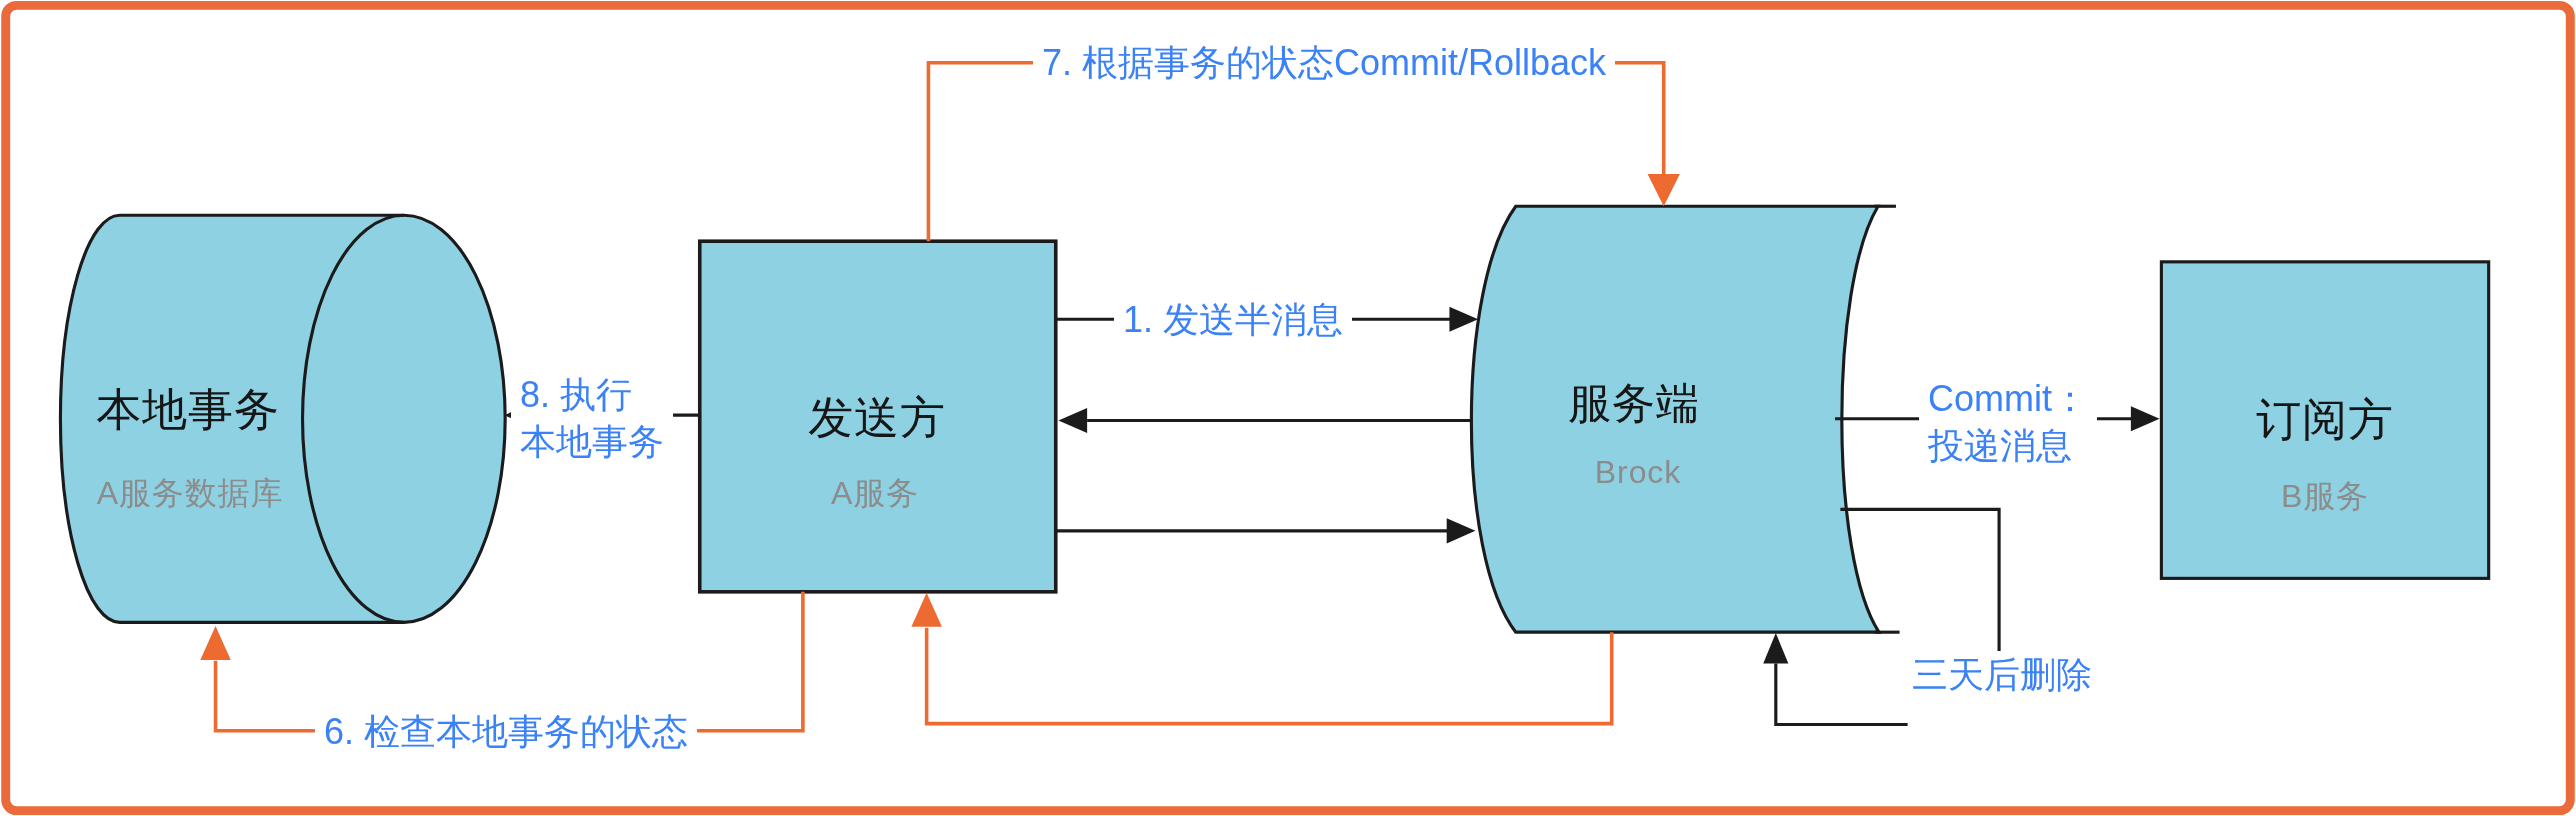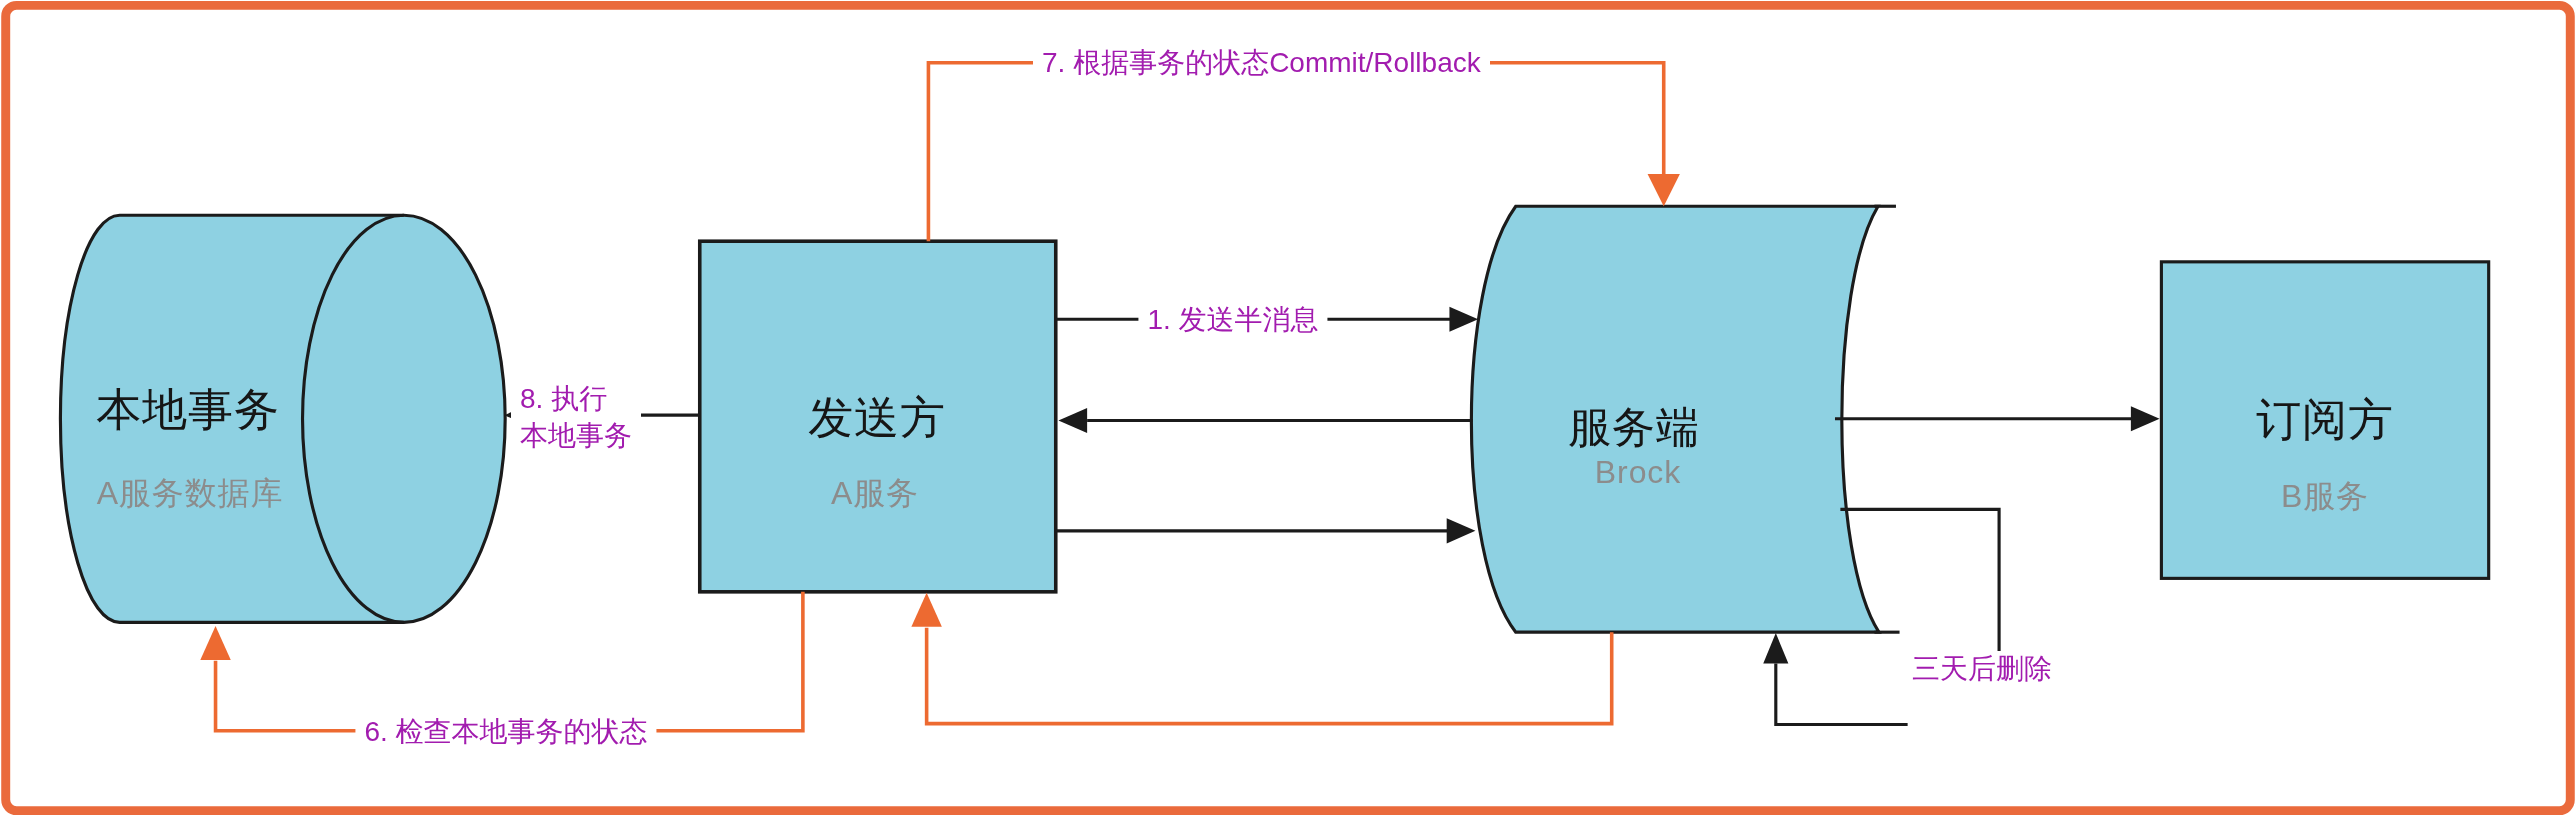--- a/index.html
+++ b/index.html
@@ -18,22 +18,22 @@
   #diagram-svg {
     position: absolute;
     left: 0;
     top: 0;
     width: 2576px;
     height: 816px;
   }
   .lbl {
     position: absolute;
     white-space: nowrap;
-    color: #a21caf;
-    font-size: 28px;
+    color: #3b82f6;
+    font-size: 36px;
     line-height: 1.3;
   }
   .arrow-label {
     background: #ffffff;
     padding: 2.7px 9px;
     transform: translate(-50%, -50%);
     text-align: center;
   }
   .arrow-label.left-anchor {
     transform: translateY(-50%);
@@ -130,39 +130,43 @@
       <polygon points="240,698 223,736 257,736" fill="#ED6A31"></polygon>
     </g>
   </svg>
 
   <div class="lbl node-title" style="left:188px; top:410px;">本地事务</div>
   <div class="lbl node-sub" style="left:190px; top:494px;">A服务数据库</div>
 
   <div class="lbl node-title" style="left:877px; top:418px;">发送方</div>
   <div class="lbl node-sub" style="left:875px; top:494px;">A服务</div>
 
-  <div class="lbl node-title broker-size" style="left:1634px; top:404px;margin-top:24px;">服务端</div>
+  <div class="lbl node-title broker-size" style="left:1634px; top:404px;">服务端</div>
   <div class="lbl node-sub" style="left:1638px; top:473px;">Brock</div>
 
   <div class="lbl node-title" style="left:2325px; top:420px;">订阅方</div>
   <div class="lbl node-sub" style="left:2325px; top:497px;">B服务</div>
 
   <div class="lbl arrow-label" style="left:1233px; top:320px;">1. 发送半消息</div>
 
 
   <div class="lbl arrow-label left-anchor multi" style="left:511px; top:418px;">
     <div>8. 执行</div>
     <div>本地事务</div>
   </div>
 
 
 
   <div class="lbl arrow-label" style="left:506px; top:732px;">6. 检查本地事务的状态</div>
 
   <div class="lbl arrow-label left-anchor" style="left:1033px; top:63px;">7. 根据事务的状态Commit/Rollback</div>
 
+  <div class="lbl arrow-label left-anchor multi" style="left:1919px; top:422px;">
+    <div>Commit：</div>
+    <div>投递消息</div>
+  </div>
 
   <div class="lbl arrow-label no-bg multi" style="left:1903px; top:648px;">
     <div>三天后删除</div>
   </div>
 
 </div>
 
 
 </body></html>

